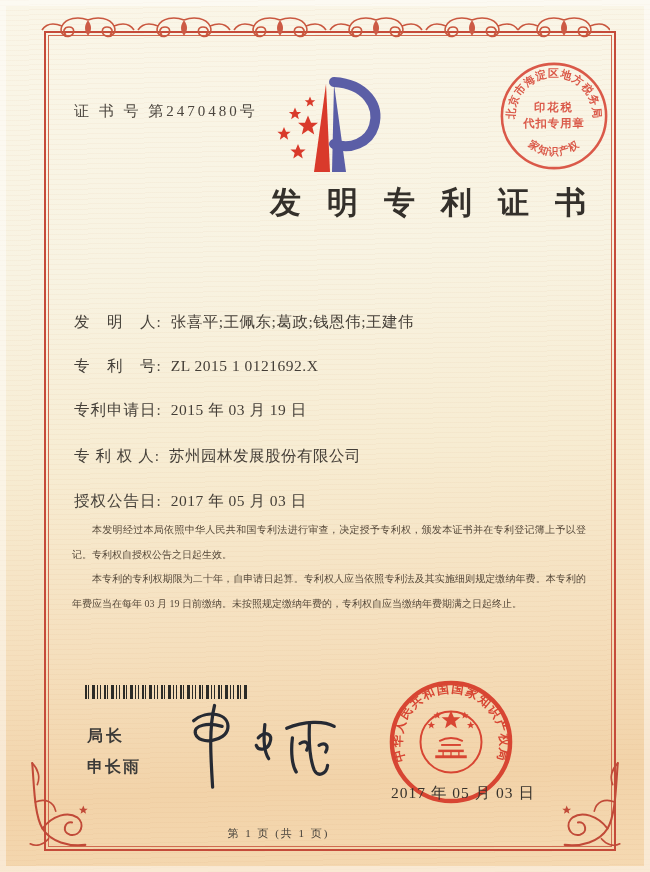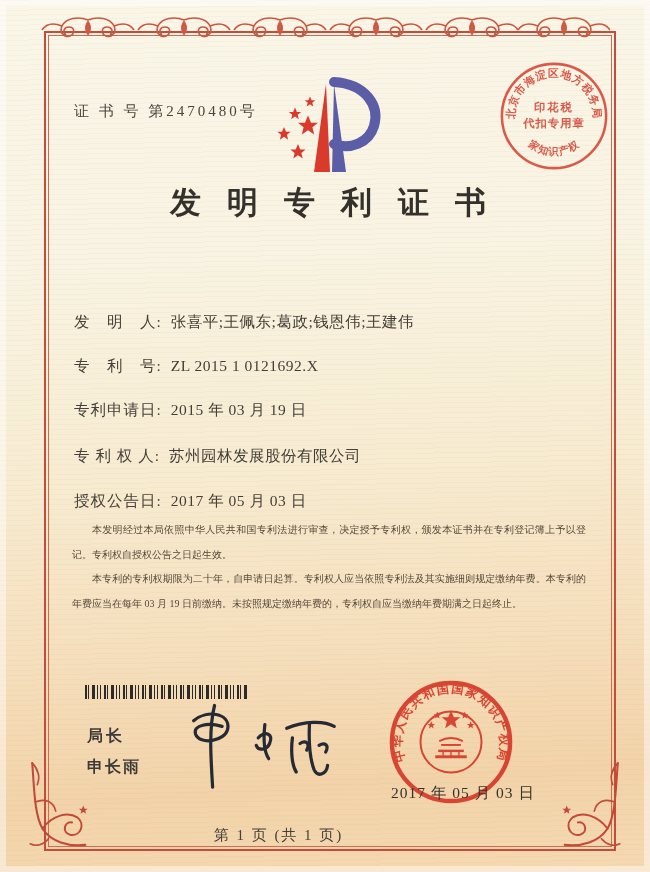--- a/index.html
+++ b/index.html
@@ -10,21 +10,21 @@
       repeating-linear-gradient(179deg, rgba(201,132,78,0.05) 0 1px, rgba(255,255,255,0) 1px 5px),
       linear-gradient(176deg,#faf6e8 0%,#f8f3e2 30%,#f7ecd2 52%,#f5dfbd 72%,#f2d3a9 88%,#f5d9b2 100%);
     box-shadow:inset 0 0 0 6px rgba(255,255,255,0.45);
   }
   .frame-outer{position:absolute;left:44px;top:31px;width:568px;height:816px;border:2px solid #c54b3a;}
   .frame-inner{position:absolute;inset:2px;border:1px solid #d06a50;}
   .ornament{position:absolute;pointer-events:none;}
   .cert-no{position:absolute;left:74px;top:102px;font-size:15px;letter-spacing:3px;color:#4b453e;}
   .logo{position:absolute;left:268px;top:68px;}
   .tax-stamp{position:absolute;left:495px;top:57px;opacity:0.92;}
-  .title{position:absolute;left:44px;top:182px;width:568px;text-align:center;
+  .title{position:absolute;left:44px;top:182px;width:568px;text-align:right;
     font-size:31px;font-weight:700;letter-spacing:26px;text-indent:26px;color:#34302b;}
   .field-row{position:absolute;left:74px;width:510px;font-size:15.5px;white-space:nowrap;}
   .field-label{white-space:pre;color:#46413a;letter-spacing:1px;margin-right:9px;}
   .field-value{color:#443e37;letter-spacing:0.5px;}
   .row-0{top:252px}.row-1{top:312px}.row-2{top:356px}.row-3{top:400px}.row-4{top:446px}.row-5{top:491px}
   .body-text{position:absolute;left:72px;top:518px;width:514px;color:#56493a;
     font-size:10px;line-height:24.5px;text-align:justify;}
   .body-text p{margin:0;text-indent:2em;}
   .barcode{position:absolute;left:85px;top:685px;width:163px;height:14px;
     background:repeating-linear-gradient(90deg,
@@ -32,21 +32,21 @@
       #2c2b27 7px 10px,transparent 10px 12px,#2c2b27 12px 13px,transparent 13px 15px,
       #2c2b27 15px 16px,transparent 16px 19px);}
   .director-title{position:absolute;left:87px;top:726px;font-family:Liberation Sans, sans-serif;
     font-size:16px;font-weight:600;letter-spacing:3px;color:#3c3b39;}
   .director-name{position:absolute;left:87px;top:757px;font-family:"Liberation Sans","DejaVu Sans",sans-serif;
     font-size:16px;font-weight:600;letter-spacing:2px;color:#3c3b39;}
   .signature{position:absolute;left:170px;top:696px;}
   .office-seal{position:absolute;left:387px;top:678px;opacity:0.93;}
   .seal-date{position:absolute;left:391px;top:783px;font-size:15.5px;letter-spacing:1px;color:#37322c;z-index:5;}
   .footer{position:absolute;left:0;top:826px;width:557px;text-align:center;
-    font-size:15px;letter-spacing:2px;color:#45403a;}
+    font-size:11px;letter-spacing:2px;color:#45403a;}
 </style>
 </head>
 <body>
 
 <div class="page">
 
   <svg width="0" height="0" style="position:absolute">
     <defs>
       <path id="star5" d="M0,-10 L2.9,-3.1 L9.5,-3.1 L4.2,1.2 L5.9,8.1 L0,4 L-5.9,8.1 L-4.2,1.2 L-9.5,-3.1 L-2.9,-3.1 Z"></path>
       <g id="scroll-motif" stroke="#c9573f" fill="none" stroke-width="1.6">

